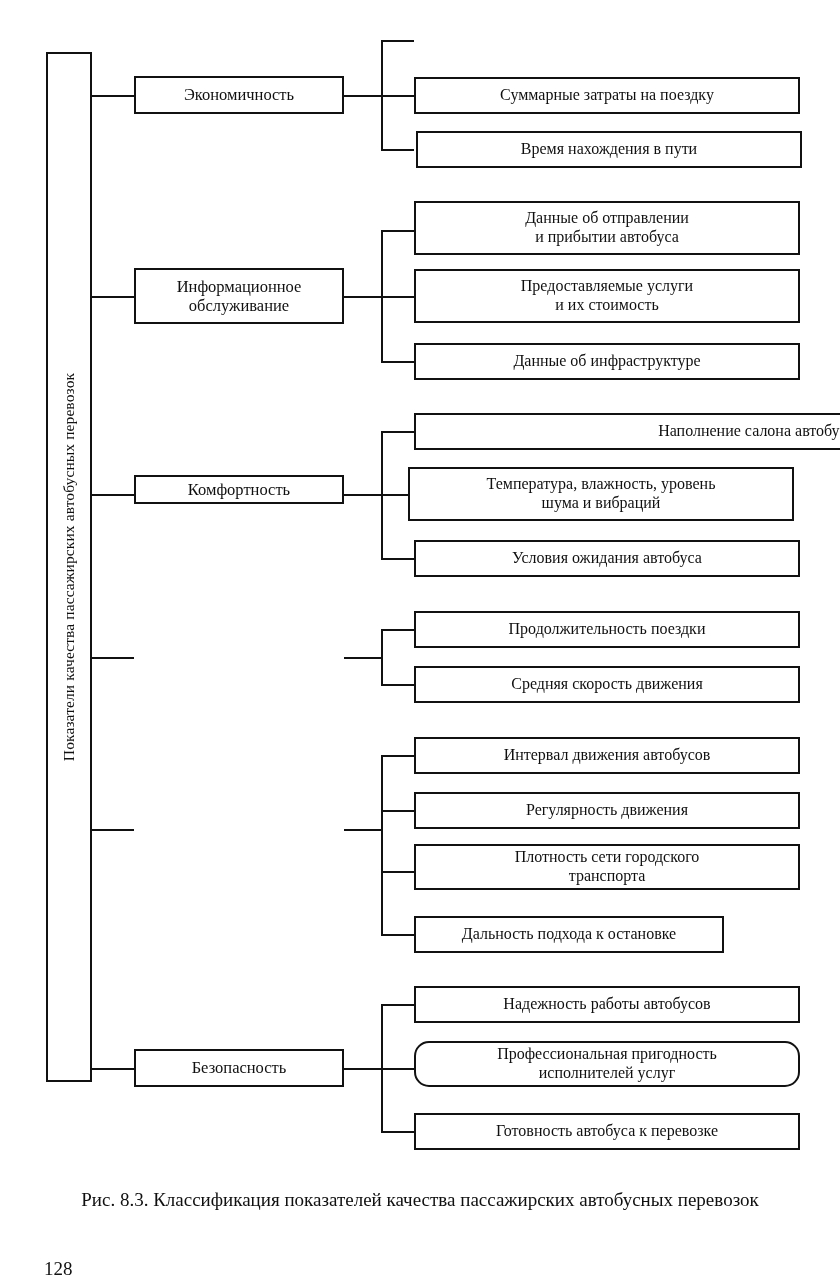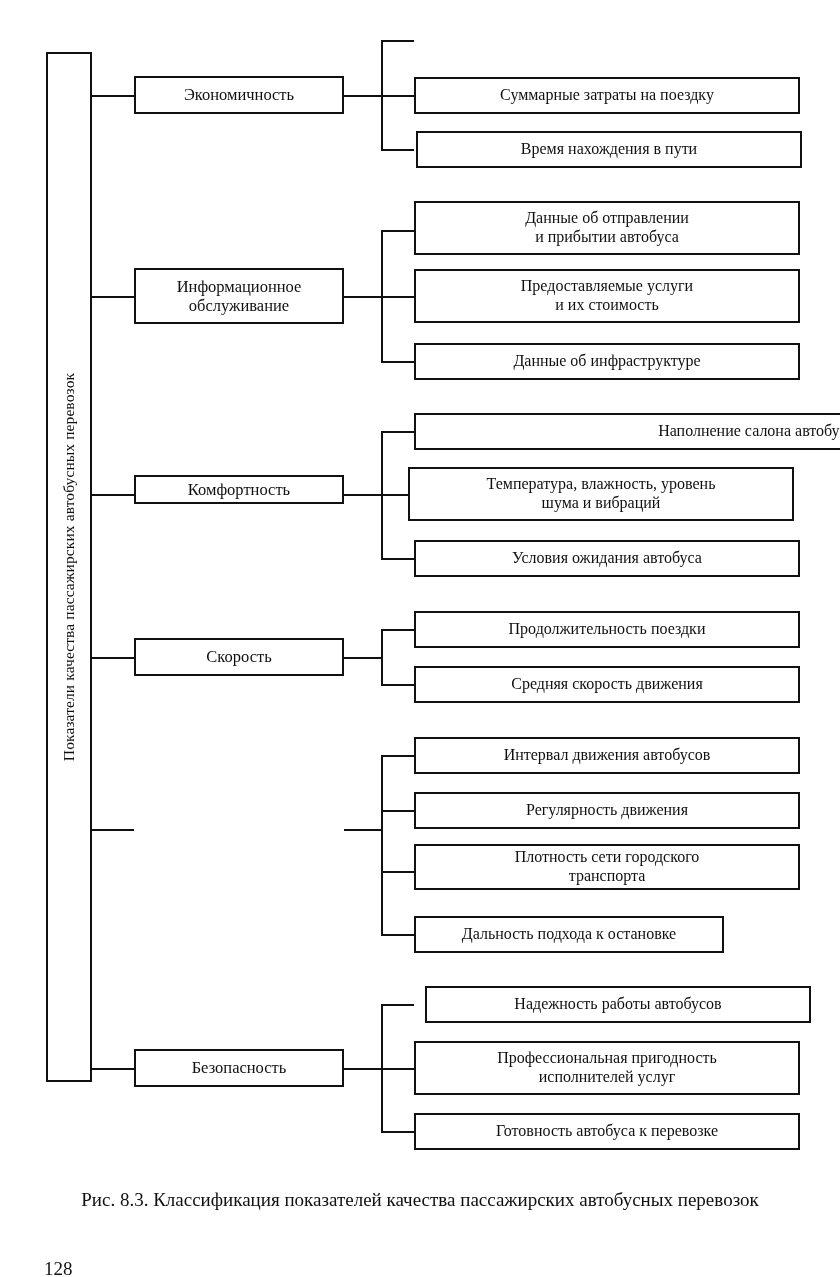--- a/index.html
+++ b/index.html
@@ -162,23 +162,20 @@
     <span class="txt">Температура, влажность, уровень
 шума и вибраций</span>
   </div>
 
   <div class="line h" style="left:381px; top:558px; width:33px;"></div>
   <div class="node" style="left:414px; top:540px; width:386px; height:37px;">
     <span class="txt">Условия ожидания автобуса</span>
   </div>
 
   <div class="line h" style="left:92px; top:657px; width:42px;"></div>
-  <div class="node cat" style="left:134px; top:638px; width:210px; height:38px;">
-    <span class="txt">Скорость</span>
-  </div>
   <div class="line h" style="left:344px; top:657px; width:38px;"></div>
   <div class="line v" style="left:381px; top:629px; height:56px;"></div>
 
   <div class="line h" style="left:381px; top:629px; width:33px;"></div>
   <div class="node" style="left:414px; top:611px; width:386px; height:37px;">
     <span class="txt">Продолжительность поездки</span>
   </div>
 
   <div class="line h" style="left:381px; top:684px; width:33px;"></div>
   <div class="node" style="left:414px; top:666px; width:386px; height:37px;">
@@ -211,26 +208,26 @@
   </div>
 
   <div class="line h" style="left:92px; top:1068px; width:42px;"></div>
   <div class="node cat" style="left:134px; top:1049px; width:210px; height:38px;">
     <span class="txt">Безопасность</span>
   </div>
   <div class="line h" style="left:344px; top:1068px; width:38px;"></div>
   <div class="line v" style="left:381px; top:1004px; height:128px;"></div>
 
   <div class="line h" style="left:381px; top:1004px; width:33px;"></div>
-  <div class="node" style="left:414px; top:986px; width:386px; height:37px;margin-left:11px;">
+  <div class="node" style="left:414px; top:986px; width:386px; height:37px;">
     <span class="txt">Надежность работы автобусов</span>
   </div>
 
   <div class="line h" style="left:381px; top:1068px; width:33px;"></div>
-  <div class="node" style="left:414px; top:1041px; width:386px; height:54px;">
+  <div class="node" style="left:414px; top:1041px; width:386px; height:46px;border-radius:15px;">
     <span class="txt">Профессиональная пригодность
 исполнителей услуг</span>
   </div>
 
   <div class="line h" style="left:381px; top:1131px; width:33px;"></div>
   <div class="node" style="left:414px; top:1113px; width:386px; height:37px;">
     <span class="txt">Готовность автобуса к перевозке</span>
   </div>
 
 </div>

